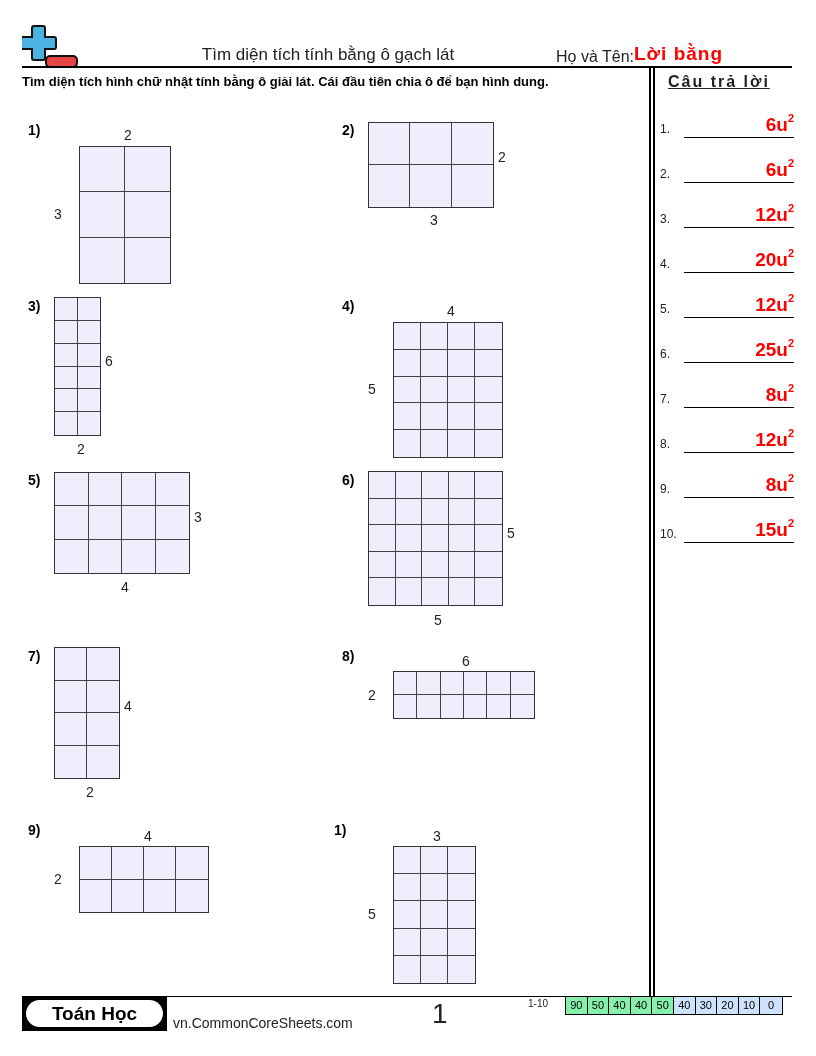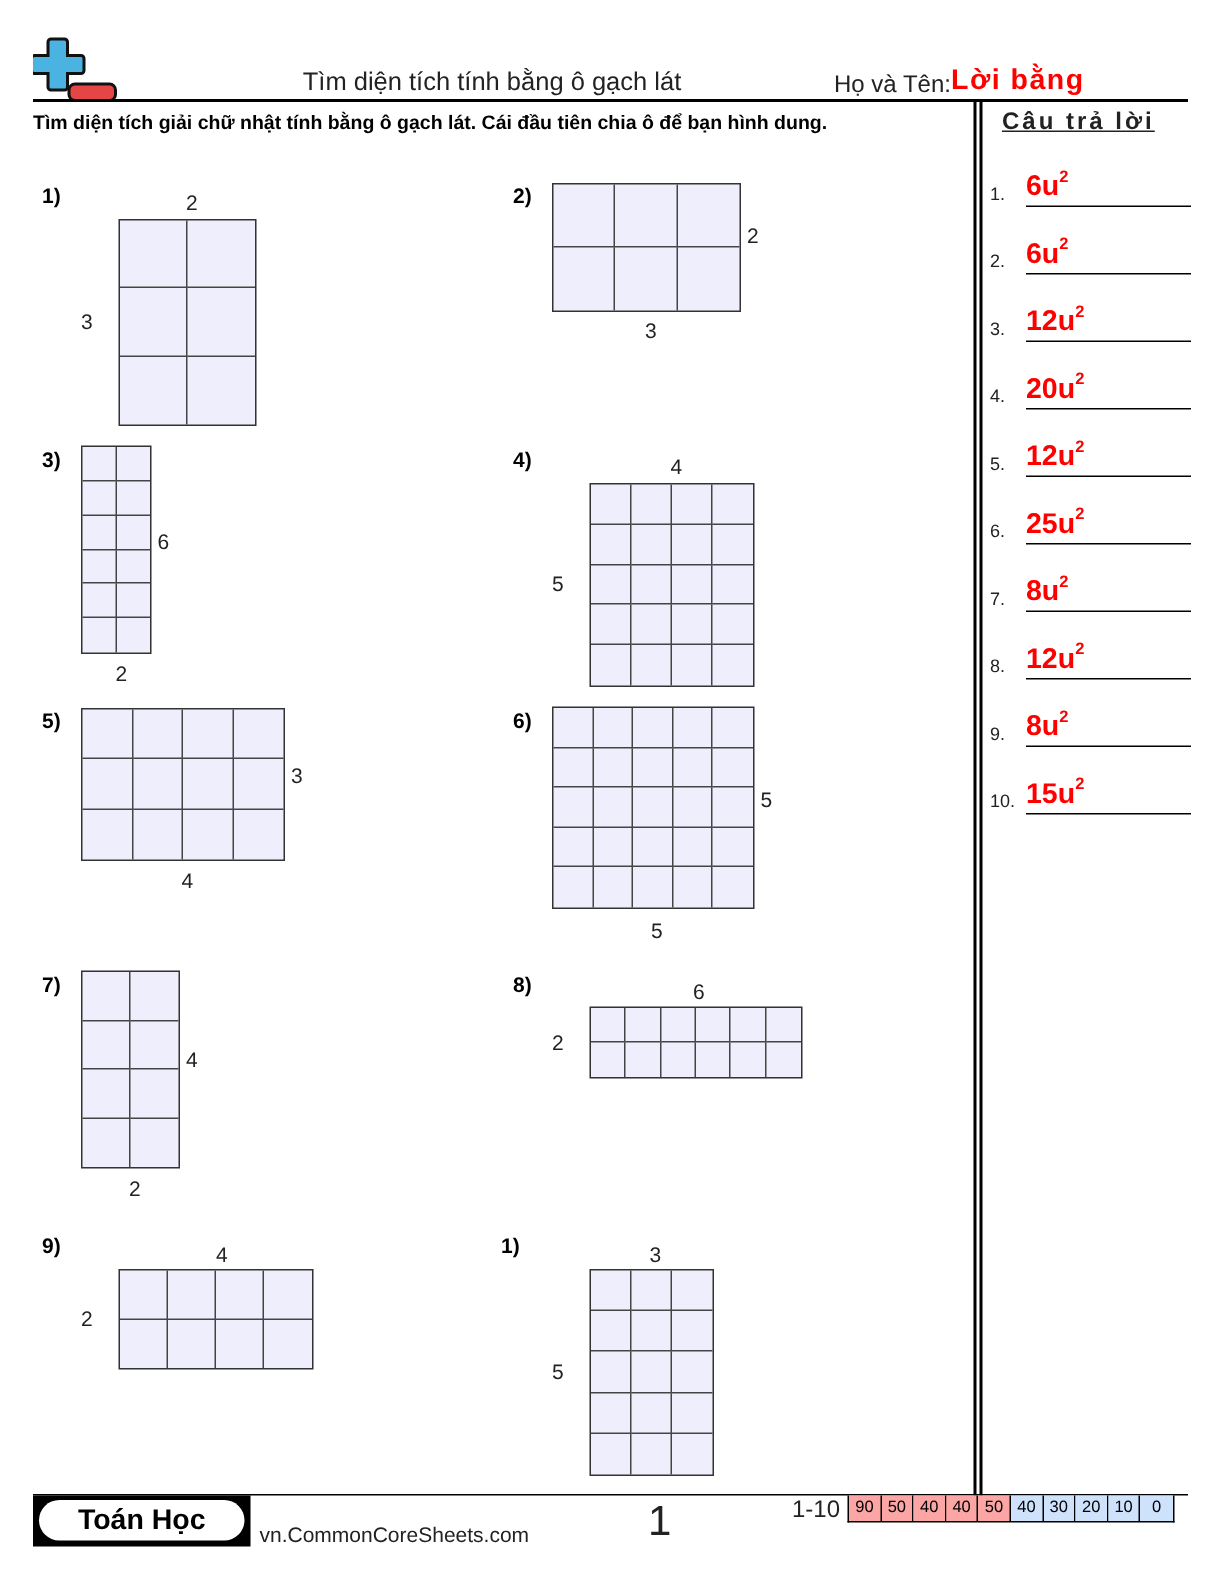--- a/index.html
+++ b/index.html
@@ -19,60 +19,60 @@
 
   .vdiv1 { left: 649px; top: 67px; width: 2px; height: 930px; background: #000; }
   .vdiv2 { left: 653px; top: 67px; width: 2px; height: 930px; background: #000; }
 
   .ans-title { left: 668px; top: 73px; font-size: 16px; font-weight: bold; text-decoration: underline;
                letter-spacing: 2px; color: #222; }
 
   .ans-row { left: 660px; width: 134px; height: 26px; }
   .ans-num { position: absolute; left: 0; bottom: 2px; font-size: 12px; color: #222; }
   .ans-line { position: absolute; left: 24px; right: 0; bottom: 0; height: 1px; background: #000; }
-  .ans-val { position: absolute; left: 24px; right: 0; bottom: 2px; text-align: left;
+  .ans-val { position: absolute; left: 24px; right: 0; bottom: 2px; text-align: right;
              font-size: 19px; font-weight: bold; color: #ff0000; margin-top: 48px; }
   .ans-val sup { font-size: 11px; position: relative; top: -2px; vertical-align: top; }
 
   .pnum { font-size: 14px; font-weight: bold; }
   .dim { font-size: 14px; color: #222; }
 
   .grid { position: absolute; box-sizing: border-box; border: 1.5px solid #333; background: #eeeefc;
           display: grid; }
   .grid .cell { border-right: 1px solid #444; border-bottom: 1px solid #444; box-sizing: border-box; }
 
   .footer-rule { left: 22px; top: 996px; width: 770px; height: 1px; background: #000; }
   .brand { left: 22px; top: 997px; width: 145px; height: 34px; background: #000; }
   .brand-pill { position: absolute; left: 4px; top: 3px; width: 137px; height: 27px; background: #fff;
                 border-radius: 14px; text-align: center; font-size: 19px; font-weight: bold; line-height: 27px; }
   .site { left: 173px; top: 1015px; font-size: 14px; color: #222; }
   .page-no { left: 432px; top: 998px; font-size: 28px; color: #222; }
 
-  .score-label { left: 528px; top: 998px; font-size: 16px; color: #222; }
+  .score-label { left: 528px; top: 998px; font-size: 10px; color: #222; }
   .scores { left: 565px; top: 997px; display: flex; border: 1px solid #000; border-top: none; }
   .scores .sc { width: 21.6px; height: 17px; font-size: 11px; text-align: center; line-height: 17px;
                 border-right: 1px solid #000; box-sizing: border-box; }
   .scores .sc:last-child { border-right: none; }
-  .scores .sc.hi { background: #fca5a5; }
+  .scores .sc.hi { background: #86efac; }
   .scores .sc.lo { background: #cfe2fb; }
 </style>
 </head>
 <body>
 
 <svg class="abs logo" viewBox="0 0 58 44">
   <path d="M12 2 h9 a2 2 0 0 1 2 2 v9 h9 a2 2 0 0 1 2 2 v8 a2 2 0 0 1 -2 2 h-9 v9 a2 2 0 0 1 -2 2 h-9 a2 2 0 0 1 -2 -2 v-9 h-9 a2 2 0 0 1 -2 -2 v-8 a2 2 0 0 1 2 -2 h9 v-9 a2 2 0 0 1 2 -2 z" fill="#4bb3e1" stroke="#111" stroke-width="2"></path>
   <rect x="24" y="32" width="31" height="11" rx="4" fill="#e54545" stroke="#111" stroke-width="2"></rect>
 </svg>
 
 <div class="abs title">Tìm diện tích tính bằng ô gạch lát</div>
 <div class="abs name-label">Họ và Tên:</div>
 <div class="abs name-value">Lời bằng</div>
 
 <div class="abs header-rule"></div>
-<div class="abs instructions">Tìm diện tích giải chữ nhật tính bằng ô gạch lát. Cái đầu tiên chia ô để bạn hình dung.</div>
+<div class="abs instructions">Tìm diện tích hình chữ nhật tính bằng ô giải lát. Cái đầu tiên chia ô để bạn hình dung.</div>
 
 <div class="abs vdiv1"></div>
 <div class="abs vdiv2"></div>
 
 <div class="abs ans-title">Câu trả lời</div>
 
 <div id="answers">
     <div class="abs ans-row" style="top: 112px;">
       <span class="ans-num">1.</span>
       <span class="ans-val"><span>6u</span><sup>2</sup></span>

